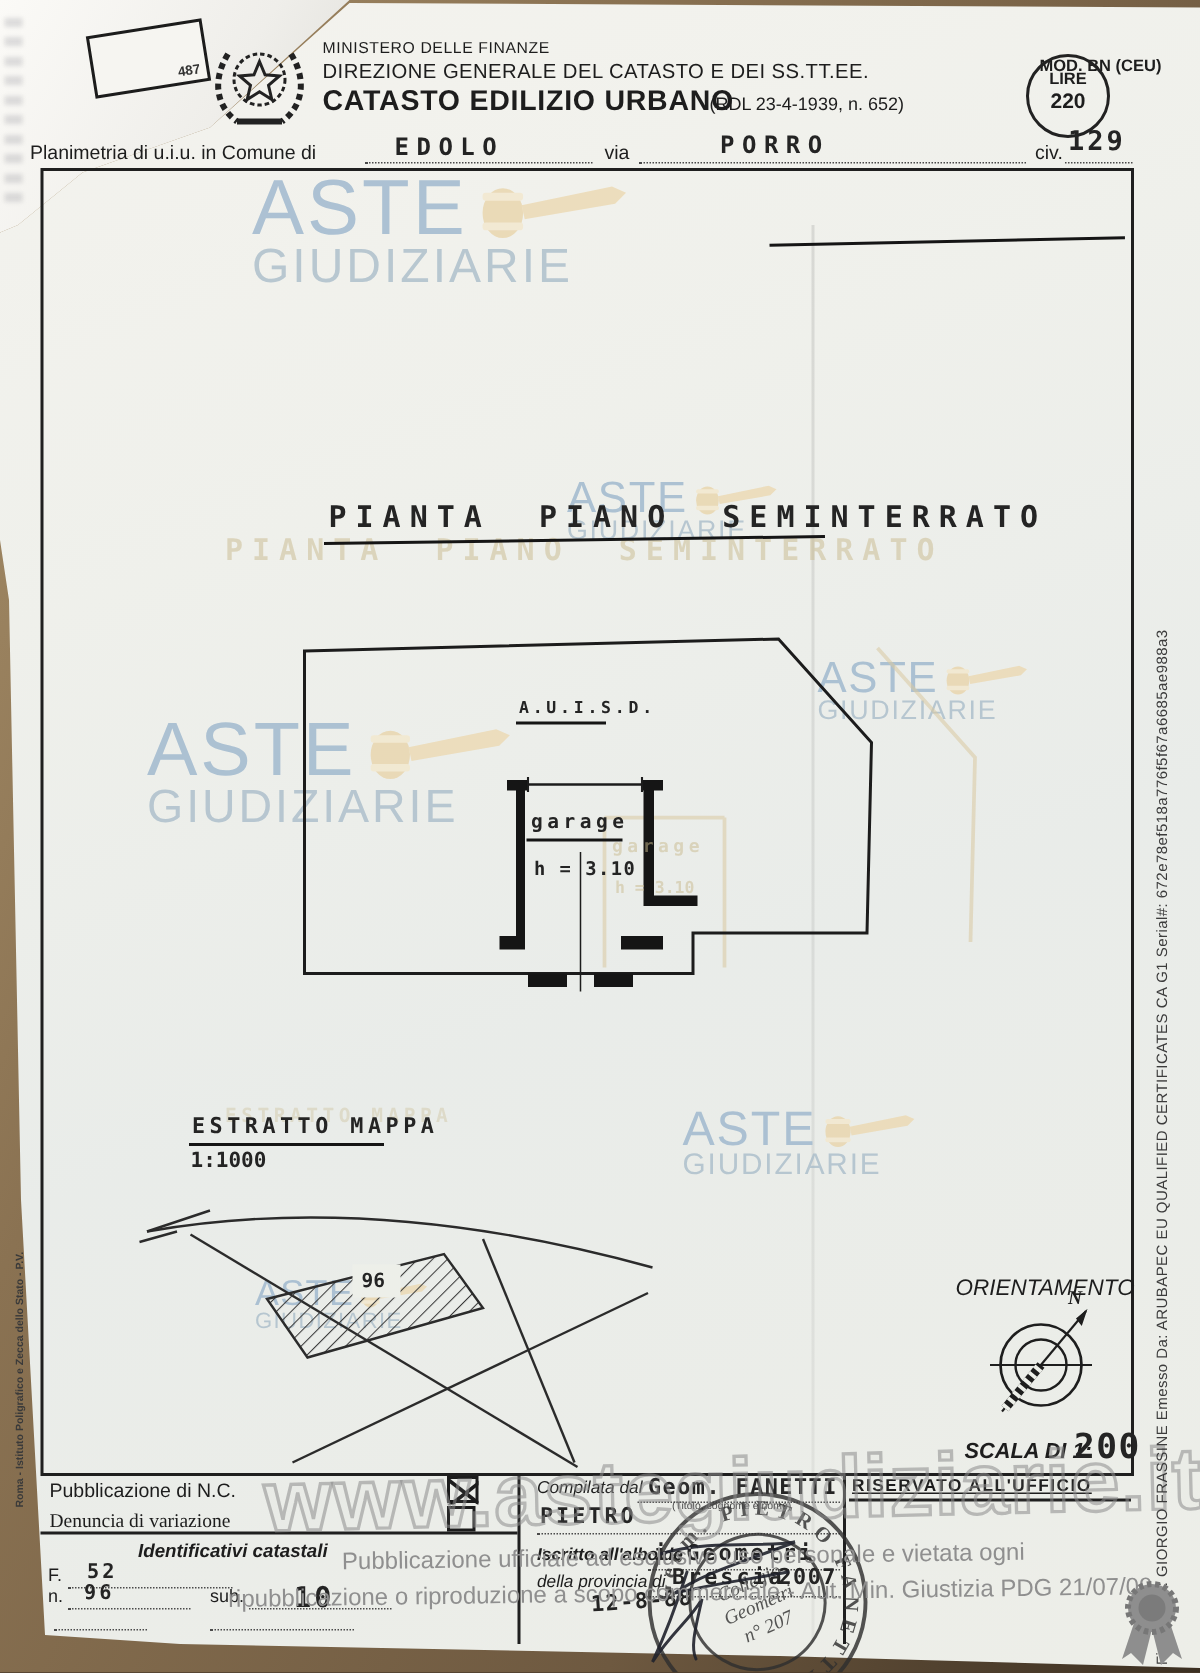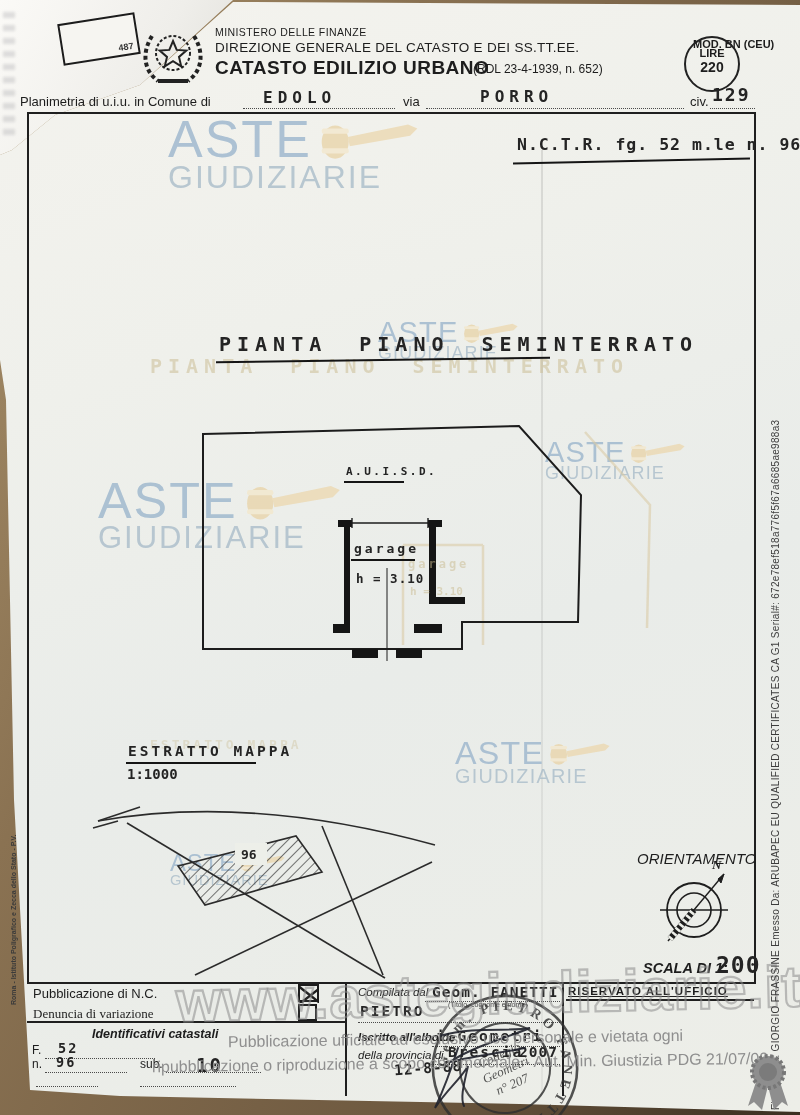--- a/index.html
+++ b/index.html
@@ -143,21 +143,20 @@
   <div class="wm" style="left:170px;top:851px;transform:scale(.46);">
     <div class="row1">
         <span class="aste">ASTE</span>
       <svg viewBox="0 0 100 50">
           <use href="#gavel"></use>
         </svg>
       </div>
     <span class="giud">GIUDIZIARIE</span>
   </div>
 
-  <span class="abs typed" style="left:517px;top:135px;font-size:16.5px;letter-spacing:1px;">N.C.T.R. fg. 52 m.le n. 96</span>
   <div class="abs uline" style="left:513px;top:160px;width:237px;transform:rotate(-1.2deg);"></div>
 
   <span class="abs typed ghost" style="left:150px;top:354px;font-size:20px;letter-spacing:6px;word-spacing:14px;">PIANTA PIANO SEMINTERRATO</span>
   <span class="abs typed" style="left:219px;top:332px;font-size:20px;letter-spacing:6px;word-spacing:14px;">PIANTA PIANO SEMINTERRATO</span>
   <div class="abs uline" style="left:216px;top:359px;width:334px;transform:rotate(-.8deg);"></div>
 
   <svg class="abs" viewBox="0 0 480 255" style="left:190px;top:418px;width:480px;height:255px;">
 
     <g stroke="#d8c9a0" stroke-width="2.5" opacity=".55" fill="none">
       <path d="M395,14 L460,87 L457,210"></path>

